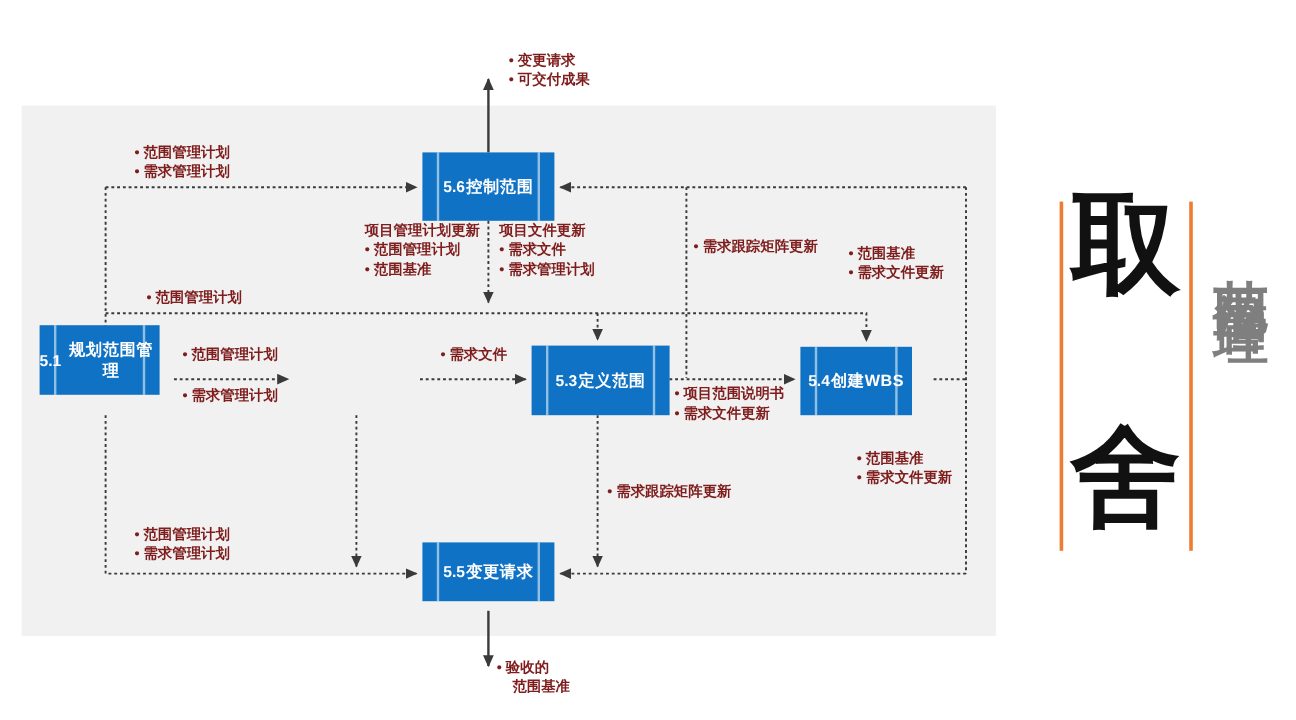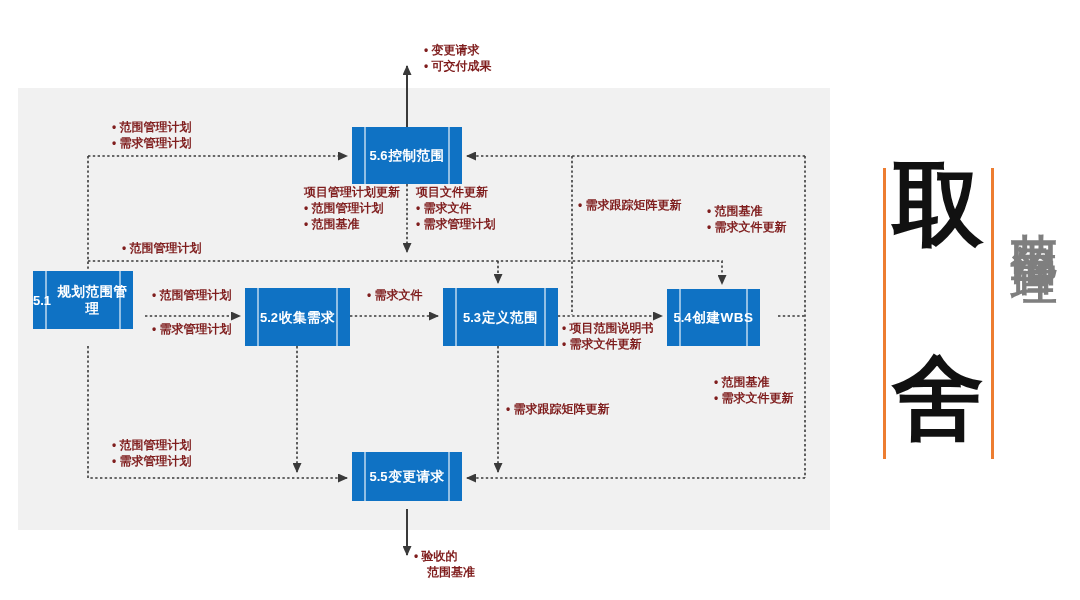--- a/index.html
+++ b/index.html
@@ -57,24 +57,20 @@
     <path class="dash" d="M498,346 V472" marker-end="url(#ah)"></path>
     <path class="dash" d="M805,478 H467" marker-end="url(#ah)"></path>
 
     <path class="solid" d="M407,127 V66" marker-end="url(#ah)"></path>
     <path class="solid" d="M407,509 V555" marker-end="url(#ah)"></path>
   </svg>
 
   <div class="node" style="left:33px;top:271px;width:100px;height:58px">
     <div class="nid">5.1</div>
     <div class="nname">规划范围管理</div>
-  </div>
-  <div class="node" style="left:245px;top:288px;width:105px;height:58px">
-    <div class="nid">5.2</div>
-    <div class="nname">收集需求</div>
   </div>
   <div class="node" style="left:443px;top:288px;width:115px;height:58px">
     <div class="nid">5.3</div>
     <div class="nname">定义范围</div>
   </div>
   <div class="node" style="left:667px;top:289px;width:93px;height:57px">
     <div class="nid">5.4</div>
     <div class="nname">创建WBS</div>
   </div>
   <div class="node" style="left:352px;top:452px;width:110px;height:49px">

